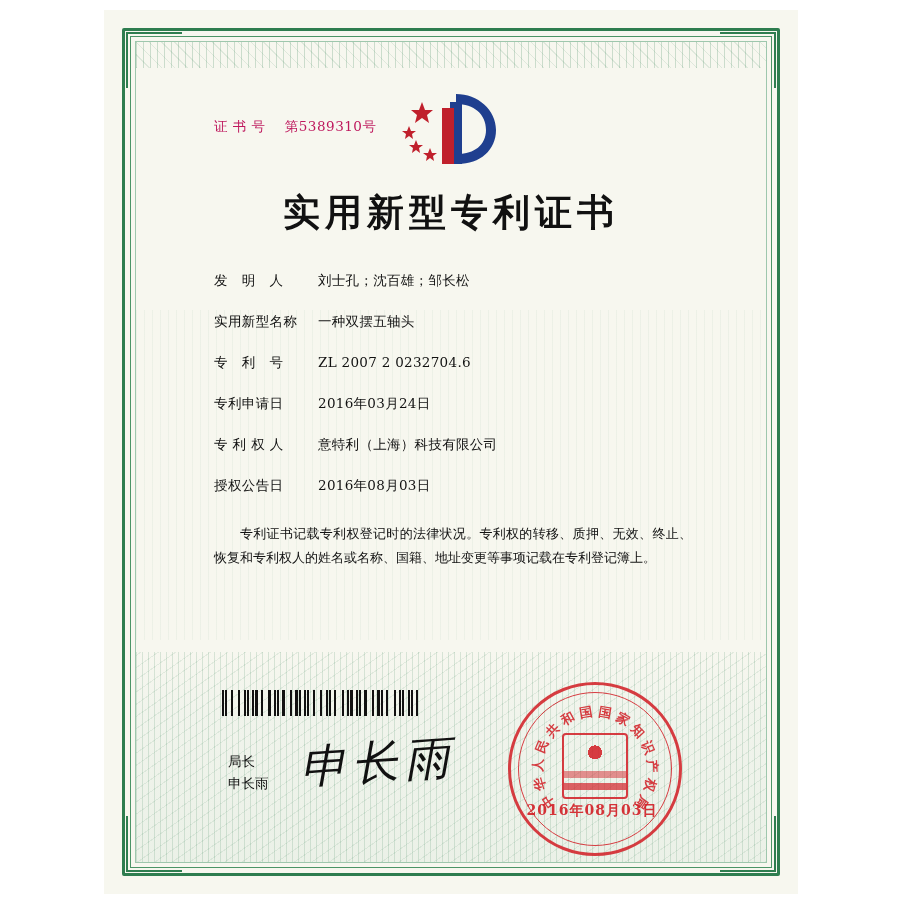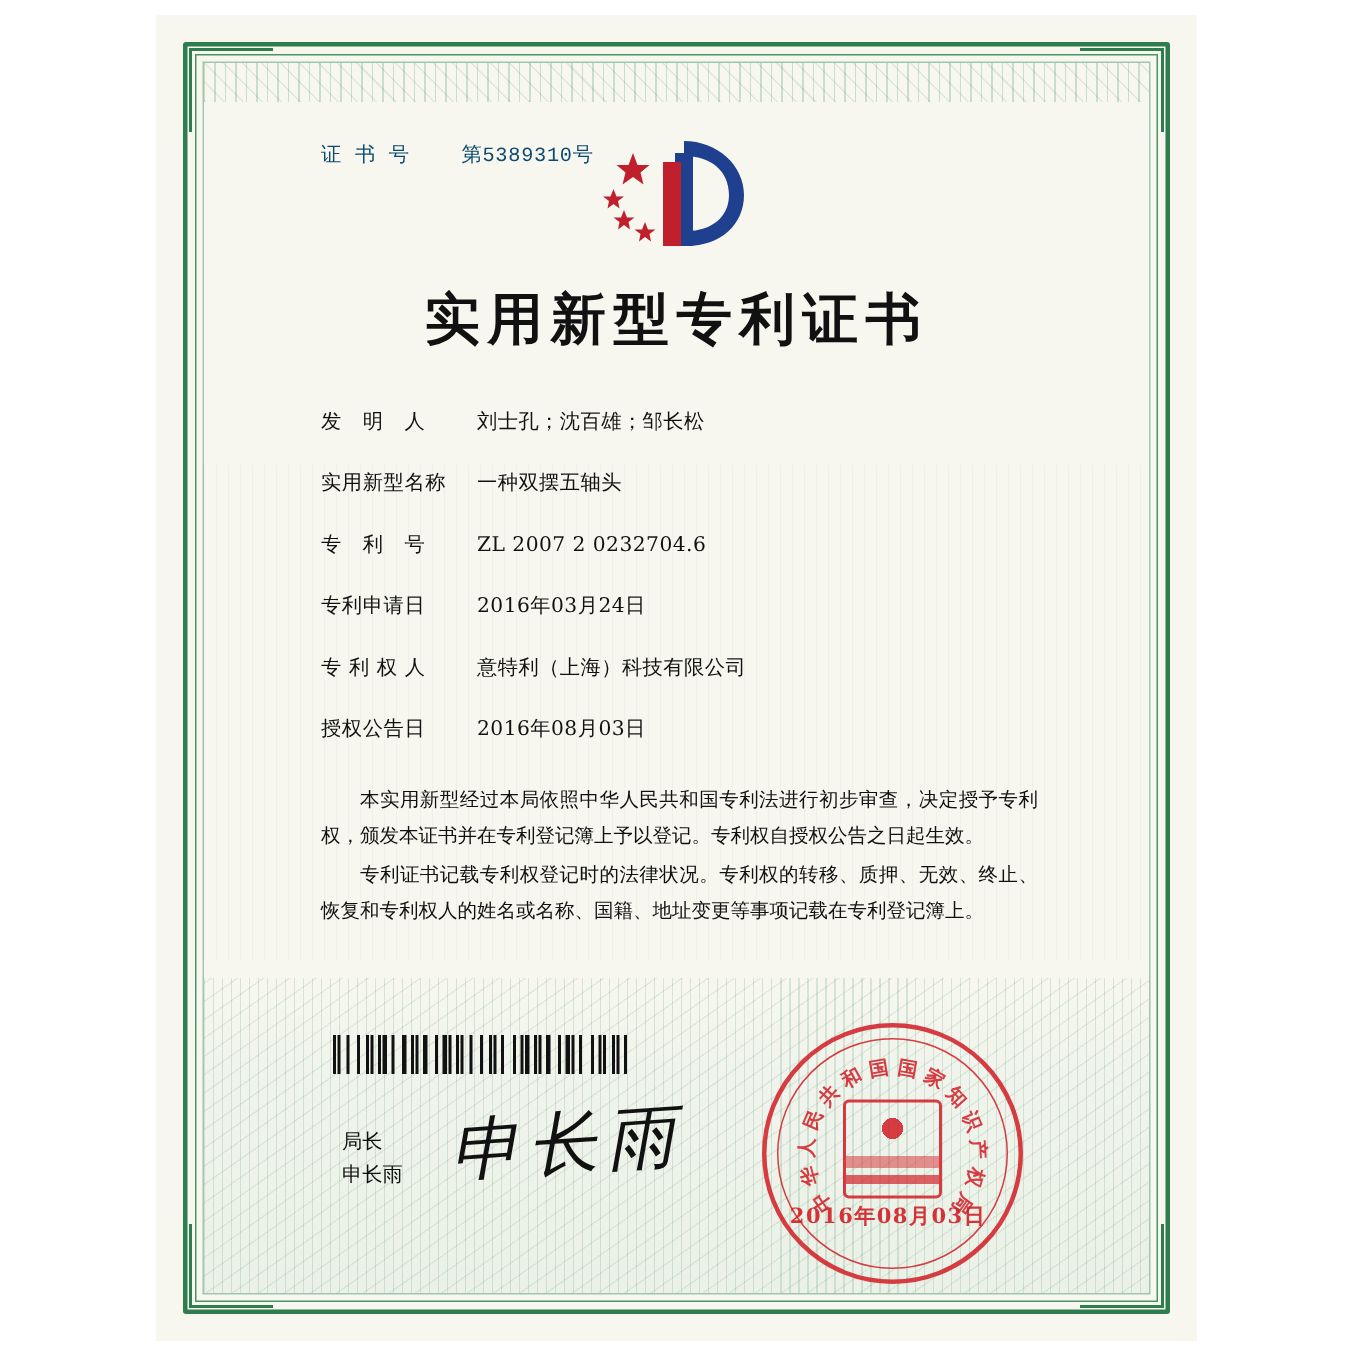--- a/index.html
+++ b/index.html
@@ -88,25 +88,24 @@
 
   .content {
     position: absolute;
     left: 0; top: 0; right: 0; bottom: 0;
   }
 
   
   .cert-no {
     position: absolute;
     left: 110px;
-    top: 84px;
+    top: 108px;
     font-size: 13.5px;
-    color: #0c4a6e;
+    color: #be185d;
     letter-spacing: 0.5px;
-    font-family: Liberation Mono, monospace;
   }
 
   .logo {
     position: absolute;
     left: 296px;
     top: 78px;
     width: 110px;
     height: 82px;
   }
 
@@ -358,21 +357,20 @@
         <div class="field-label">专 利 权 人</div>
         <div class="field-value">意特利（上海）科技有限公司</div>
       </div>
       <div class="field-row">
         <div class="field-label">授权公告日</div>
         <div class="field-value">2016年08月03日</div>
       </div>
     </div>
 
     <div class="body-text">
-      <p>本实用新型经过本局依照中华人民共和国专利法进行初步审查，决定授予专利权，颁发本证书并在专利登记簿上予以登记。专利权自授权公告之日起生效。</p>
       <p>专利证书记载专利权登记时的法律状况。专利权的转移、质押、无效、终止、恢复和专利权人的姓名或名称、国籍、地址变更等事项记载在专利登记簿上。</p>
     </div>
 
     <div class="barcode" id="barcode">
         <i style="left: 0px; width: 2.2px;"></i>
         <i style="left: 3.2px; width: 2.2px;"></i>
         <i style="left: 8.6px; width: 2.2px;"></i>
         <i style="left: 16.2px; width: 2.2px;"></i>
         <i style="left: 21.6px; width: 2.2px;"></i>
         <i style="left: 24.8px; width: 2.2px;"></i>

